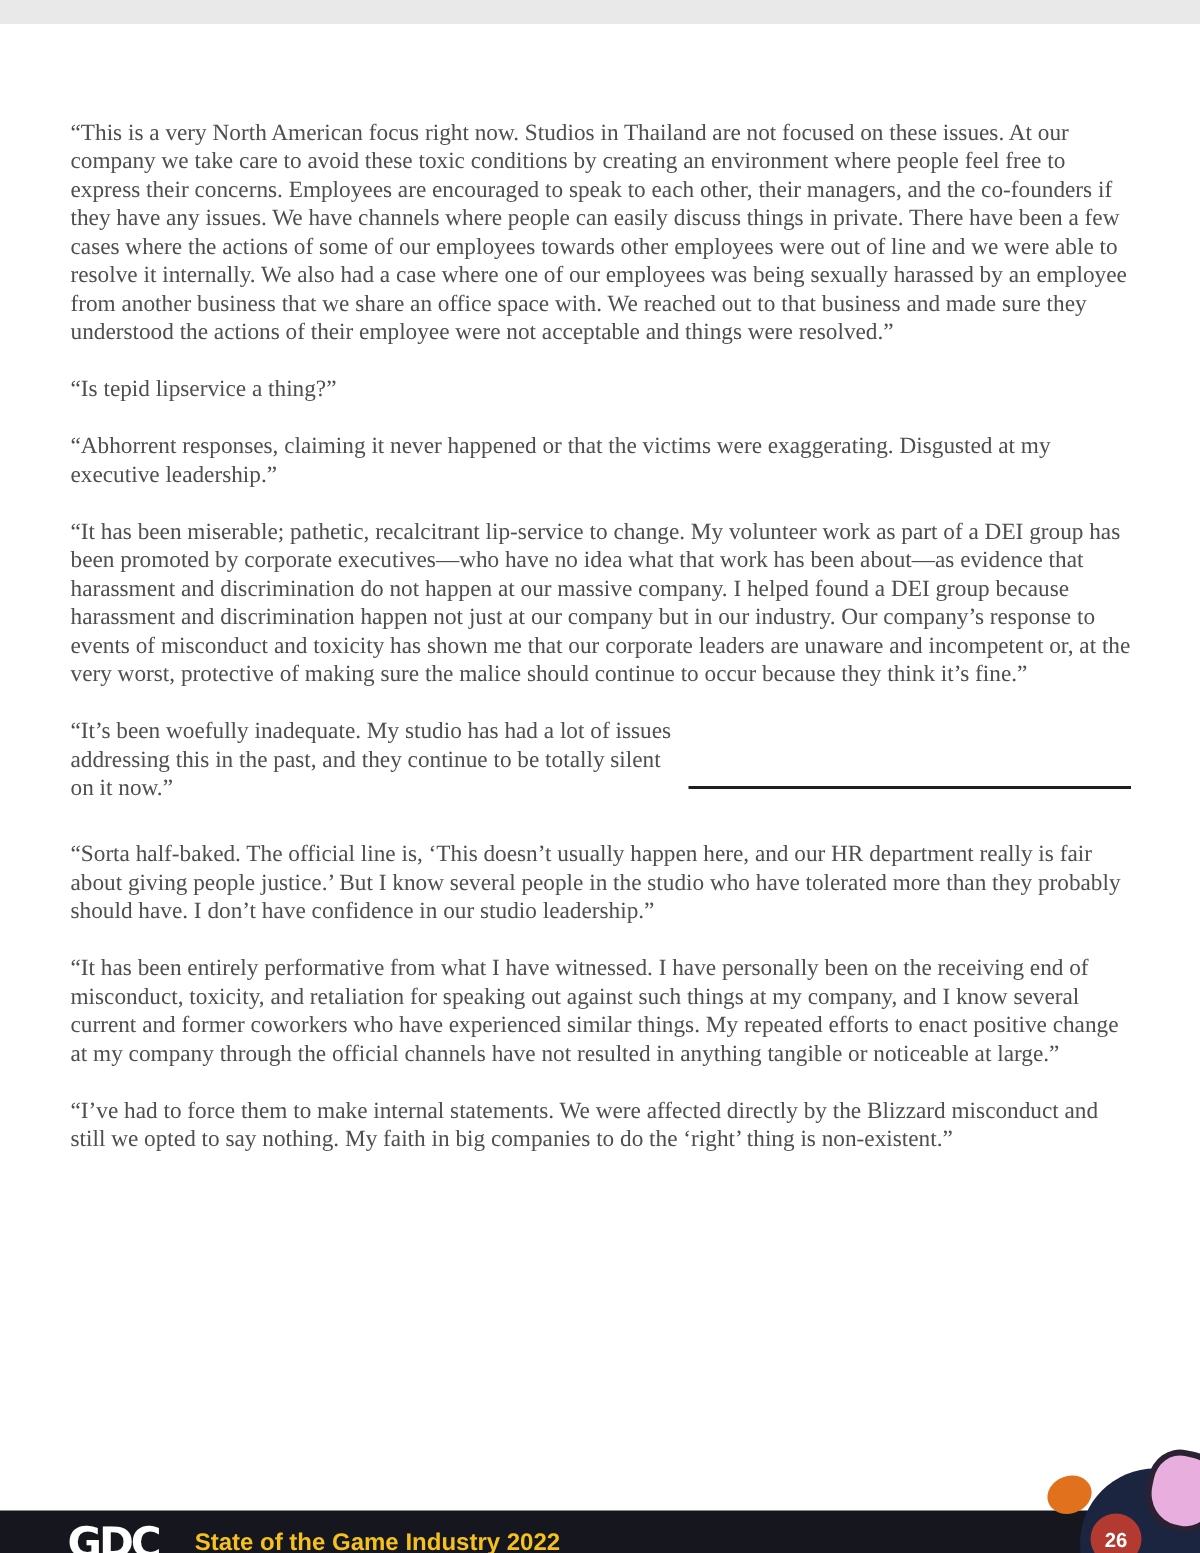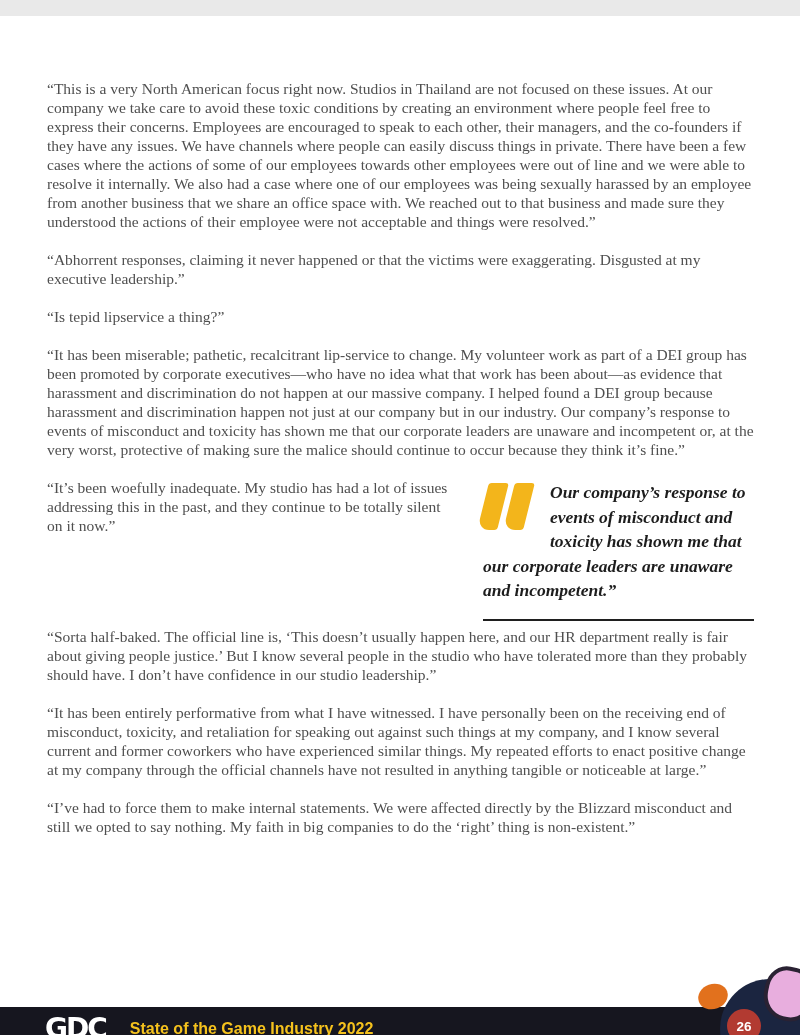--- a/index.html
+++ b/index.html
@@ -21,22 +21,22 @@
     color: #4f4f4f;
   }
   .para {
     font-size: 15.5px;
     line-height: 19px;
     margin-bottom: 19px;
     color: #4f4f4f;
   }
   .twocol {
     display: flex;
-    gap: 24px;
     margin-bottom: 6px;
+    align-items: center;
   }
   .col-left { width: 412px; flex: 0 0 412px; }
   .col-right { flex: 1 1 auto; padding-top: 2px; }
 
   
   .pq-body { overflow: visible; }
   .pq-mark {
     float: left;
     width: 58px;
     height: 50px;
@@ -149,33 +149,29 @@
   }
 </style>
 </head>
 <body>
 
 <div class="page">
 
   <div class="content">
 
     <p class="para">“This is a very North American focus right now. Studios in Thailand are not focused on these issues. At our company we take care to avoid these toxic conditions by creating an environment where people feel free to express their concerns. Employees are encouraged to speak to each other, their managers, and the co-founders if they have any issues. We have channels where people can easily discuss things in private. There have been a few cases where the actions of some of our employees towards other employees were out of line and we were able to resolve it internally. We also had a case where one of our employees was being sexually harassed by an employee from another business that we share an office space with. We reached out to that business and made sure they understood the actions of their employee were not acceptable and things were resolved.”</p>
+    <p class="para">“Is tepid lipservice a thing?”</p>
     <p class="para">“Abhorrent responses, claiming it never happened or that the victims were exaggerating. Disgusted at my executive leadership.”</p>
-    <p class="para">“Is tepid lipservice a thing?”</p>
     <p class="para">“It has been miserable; pathetic, recalcitrant lip-service to change. My volunteer work as part of a DEI group has been promoted by corporate executives—who have no idea what that work has been about—as evidence that harassment and discrimination do not happen at our massive company. I helped found a DEI group because harassment and discrimination happen not just at our company but in our industry. Our company’s response to events of misconduct and toxicity has shown me that our corporate leaders are unaware and incompetent or, at the very worst, protective of making sure the malice should continue to occur because they think it’s fine.”</p>
 
     <div class="twocol">
       <div class="col-left">
         <p class="para">“It’s been woefully inadequate. My studio has had a lot of issues addressing this in the past, and they continue to be totally silent on it now.”</p>
       </div>
       <div class="col-right">
-        <div class="pq-body">
-          <div class="pq-mark"><i class="q-stroke"></i><i class="q-stroke"></i></div>
-          <span class="pq-text">Our company’s response to events of misconduct and toxicity has shown me that our corporate leaders are unaware and incompetent.”</span>
-        </div>
         <hr class="pq-rule">
       </div>
     </div>
 
     <p class="para">“Sorta half-baked. The official line is, ‘This doesn’t usually happen here, and our HR department really is fair about giving people justice.’ But I know several people in the studio who have tolerated more than they probably should have. I don’t have confidence in our studio leadership.”</p>
     <p class="para">“It has been entirely performative from what I have witnessed. I have personally been on the receiving end of misconduct, toxicity, and retaliation for speaking out against such things at my company, and I know several current and former coworkers who have experienced similar things. My repeated efforts to enact positive change at my company through the official channels have not resulted in anything tangible or noticeable at large.”</p>
     <p class="para">“I’ve had to force them to make internal statements. We were affected directly by the Blizzard misconduct and still we opted to say nothing. My faith in big companies to do the ‘right’ thing is non-existent.”</p>
 
   </div>
 

